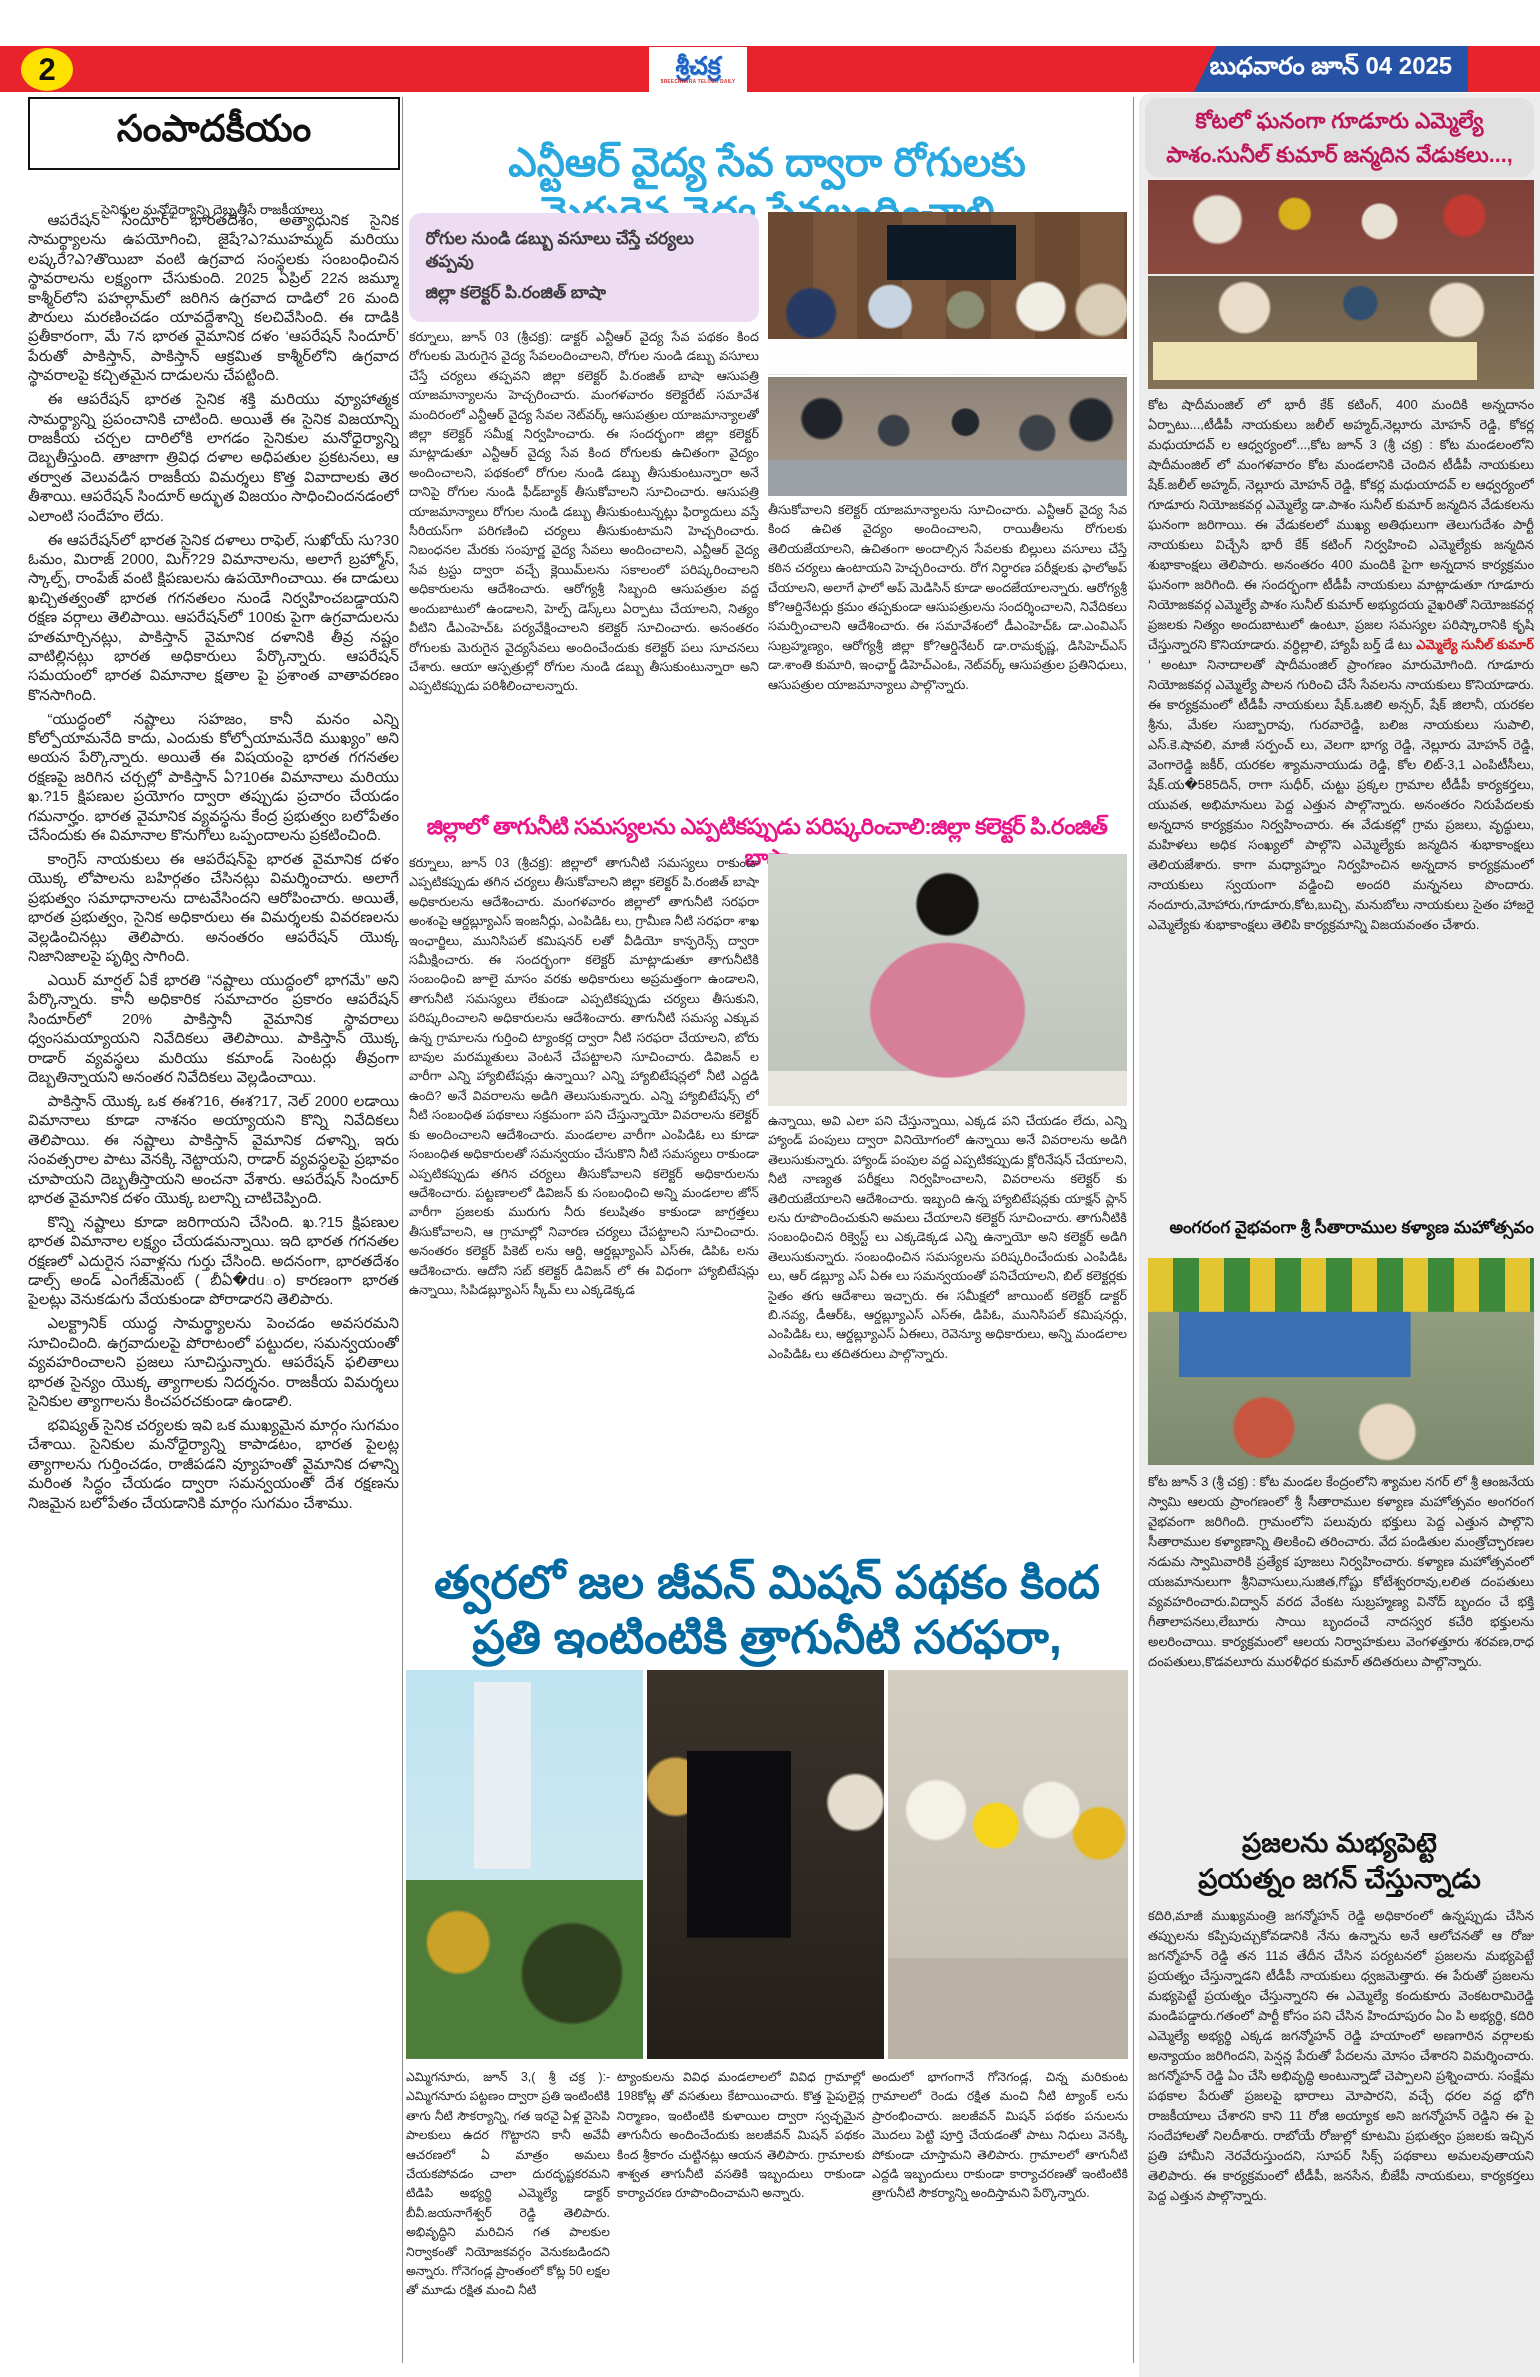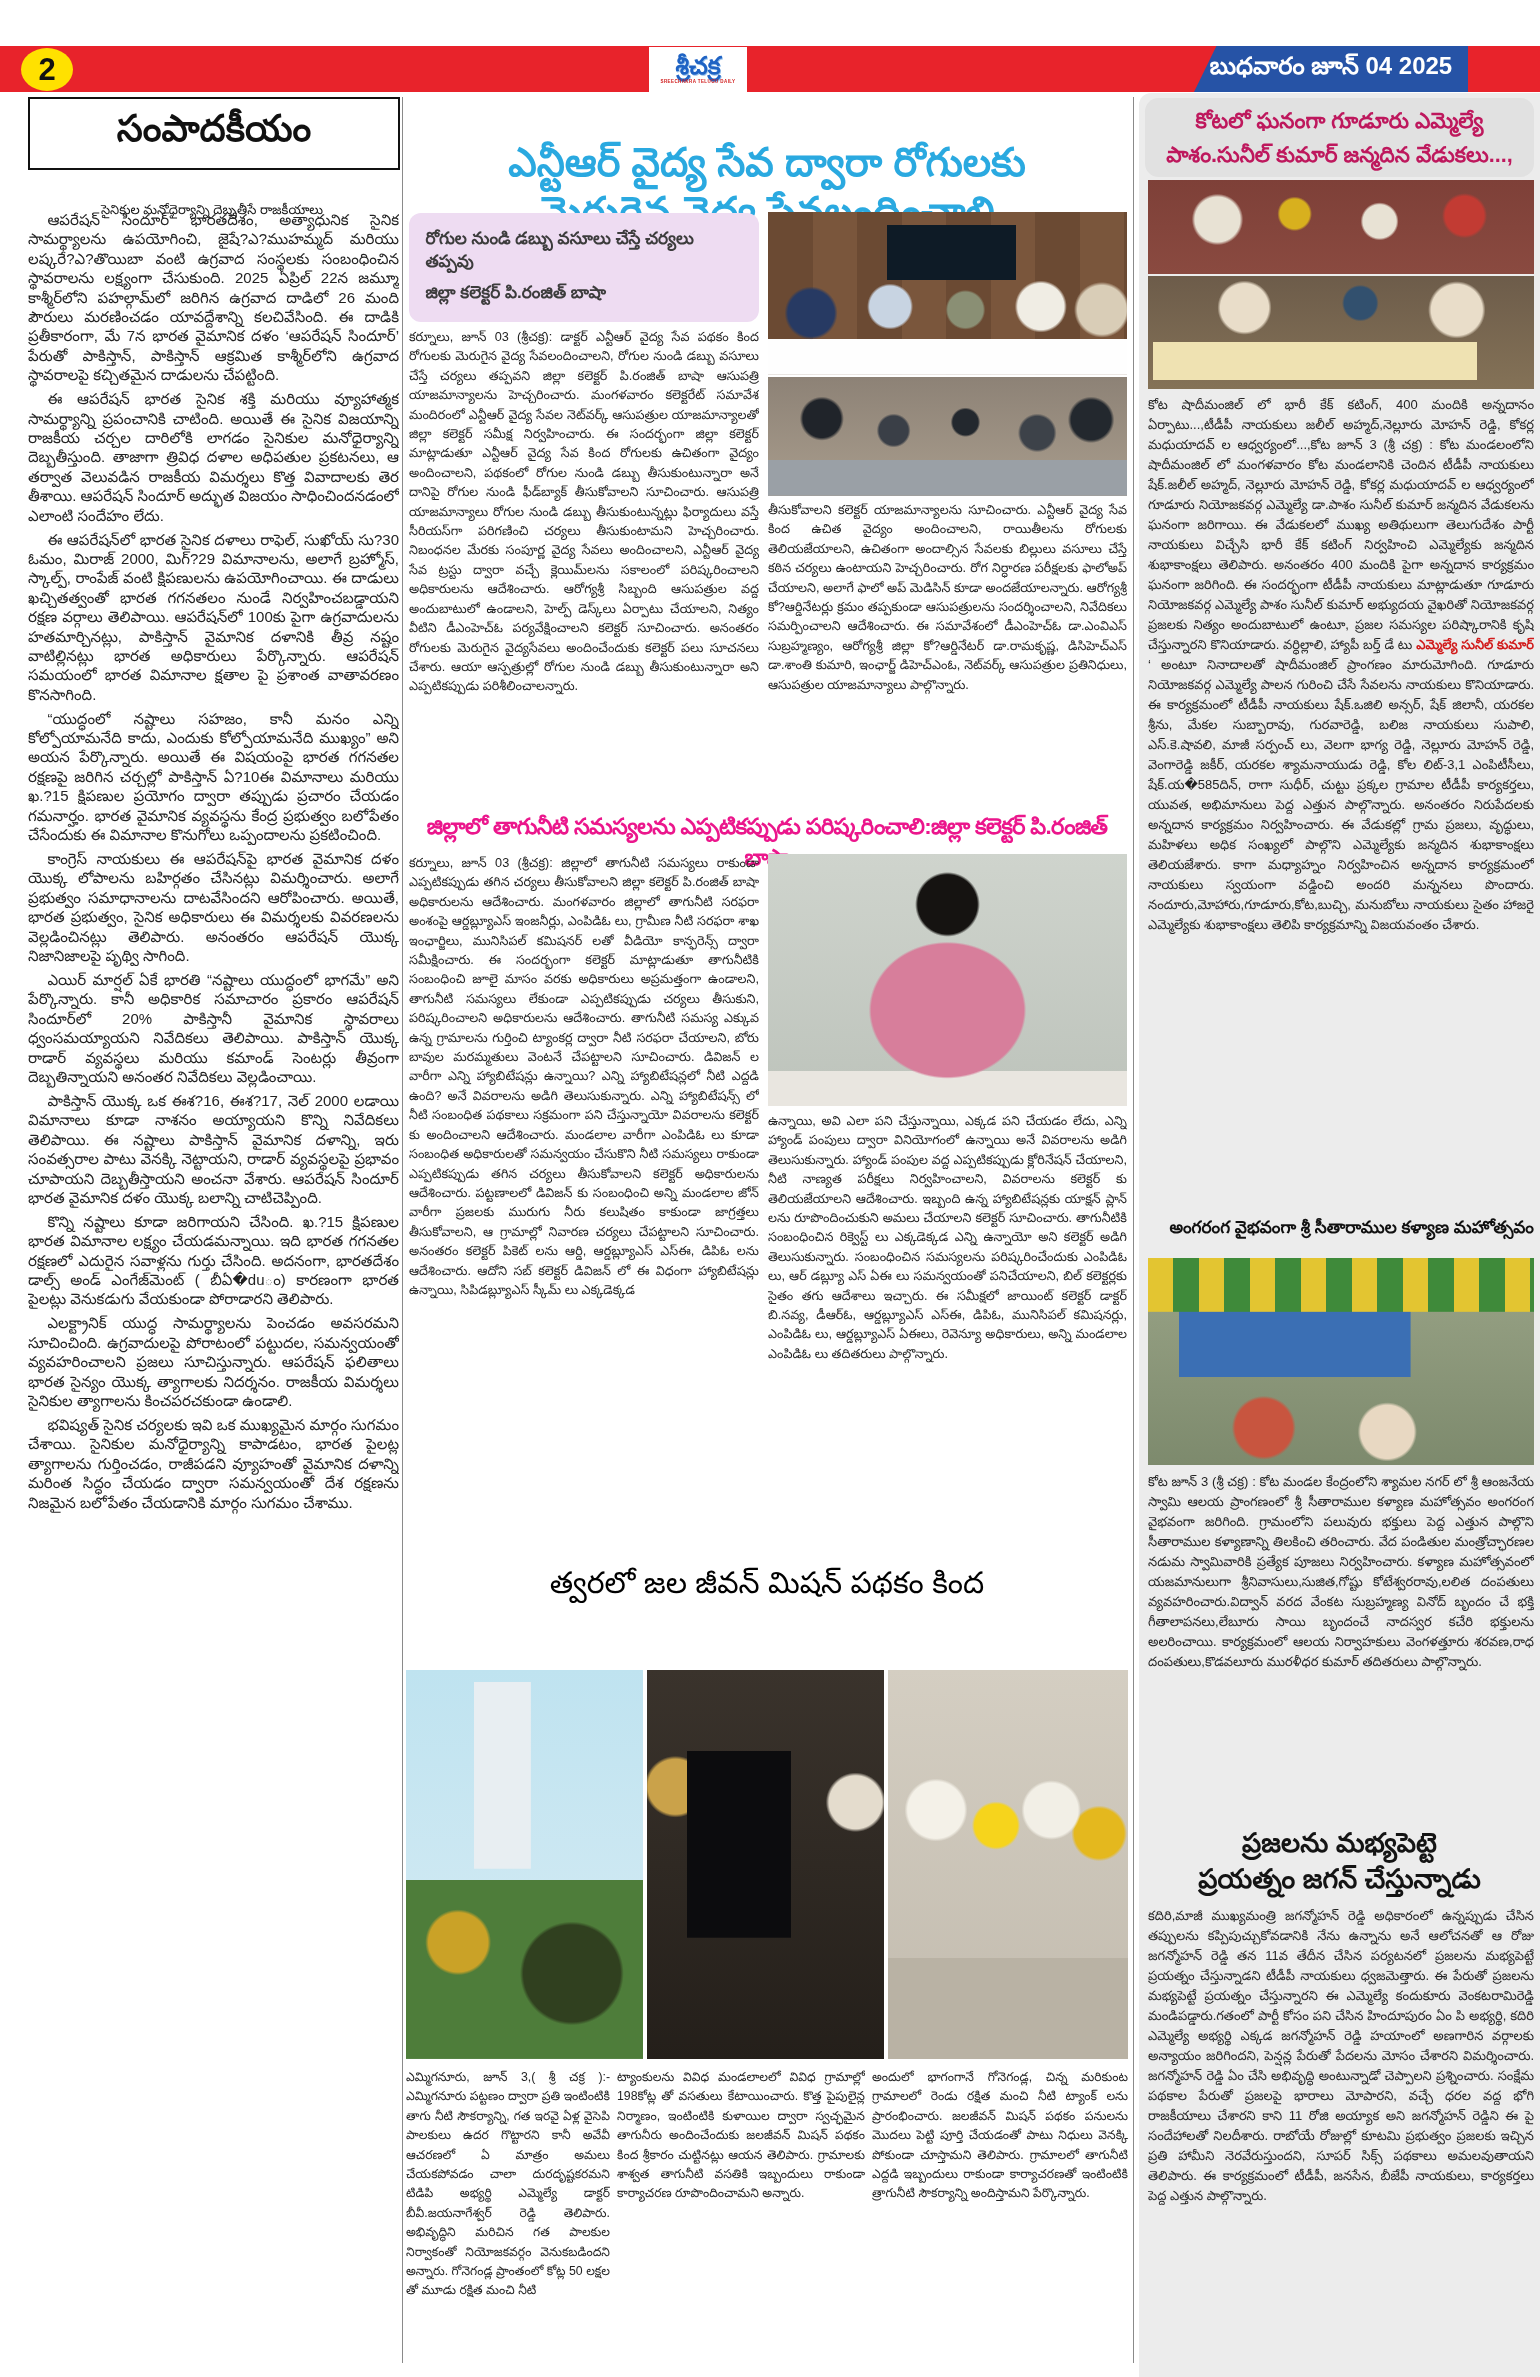--- a/index.html
+++ b/index.html
@@ -29,22 +29,22 @@
   .ed-body p{margin:0 0 4.5px 0;text-indent:19.4px;}
   
   .h-cyan{left:406px;top:94px;width:722px;text-align:center;color:#2aa9e0;font-weight:bold;
           font-size:40px;line-height:49px;margin-top:44px;}
   .kicker{left:409px;top:213px;width:350px;height:109px;background:#eedcf2;border-radius:12px;
           padding:12px 16.4px;box-sizing:border-box;display:flex;flex-direction:column;justify-content:space-around;
           font-size:17px;font-weight:bold;color:#3c3c3c;}
   .body-txt{font-size:12.7px;line-height:19.4px;text-align:justify;color:#222;overflow:hidden;}
   .h-magenta{left:406px;top:814px;width:722px;text-align:center;color:#eb168c;font-weight:bold;
              font-size:22.4px;letter-spacing:-0.7px;}
-  .h-red{left:406px;top:1555px;width:722px;text-align:center;color:#000000;font-weight:normal;
-         font-size:30px;line-height:55px;}
+  .h-red{left:406px;top:1555px;width:722px;text-align:center;color:#0369a1;font-weight:bold;
+         font-size:46px;line-height:55px;}
   
   .rightbg{left:1139px;top:93px;width:402px;height:2284px;background:#ececec;border-radius:12px 0 0 0;}
   .h-grey{left:1145px;top:98px;width:389px;height:79px;background:#e1e1e1;border-radius:13.4px;
           display:flex;flex-direction:column;align-items:center;justify-content:center;
           font-size:21.6px;font-weight:bold;color:#be185d;line-height:34px;}
   .r-body{font-size:13px;line-height:20px;text-align:justify;color:#222;overflow:hidden;}
   .h-black{left:1145px;top:1218px;width:389px;text-align:right;font-weight:bold;font-size:17px;color:#101010;}
   .h-jagan{left:1145px;top:1825px;width:389px;text-align:center;font-weight:bold;font-size:27px;
            line-height:36px;color:#141414;}
   .red-inline{color:#d11a1a;font-weight:bold;}
@@ -159,20 +159,21 @@
   <div class="abs body-txt" style="left:409px;top:328px;width:350px;height:483px;">కర్నూలు, జూన్ 03 (శ్రీచక్ర): డాక్టర్ ఎన్టీఆర్ వైద్య సేవ పథకం కింద రోగులకు మెరుగైన వైద్య సేవలందించాలని, రోగుల నుండి డబ్బు వసూలు చేస్తే చర్యలు తప్పవని జిల్లా కలెక్టర్ పి.రంజిత్ బాషా ఆసుపత్రి యాజమాన్యాలను హెచ్చరించారు. మంగళవారం కలెక్టరేట్ సమావేశ మందిరంలో ఎన్టీఆర్ వైద్య సేవల నెట్‌వర్క్ ఆసుపత్రుల యాజమాన్యాలతో జిల్లా కలెక్టర్ సమీక్ష నిర్వహించారు. ఈ సందర్భంగా జిల్లా కలెక్టర్ మాట్లాడుతూ ఎన్టీఆర్ వైద్య సేవ కింద రోగులకు ఉచితంగా వైద్యం అందించాలని, పథకంలో రోగుల నుండి డబ్బు తీసుకుంటున్నారా అనే దానిపై రోగుల నుండి ఫీడ్‌బ్యాక్ తీసుకోవాలని సూచించారు. ఆసుపత్రి యాజమాన్యాలు రోగుల నుండి డబ్బు తీసుకుంటున్నట్లు ఫిర్యాదులు వస్తే సీరియస్‌గా పరిగణించి చర్యలు తీసుకుంటామని హెచ్చరించారు. నిబంధనల మేరకు సంపూర్ణ వైద్య సేవలు అందించాలని, ఎన్టీఆర్ వైద్య సేవ ట్రస్టు ద్వారా వచ్చే క్లెయిమ్‌లను సకాలంలో పరిష్కరించాలని అధికారులను ఆదేశించారు. ఆరోగ్యశ్రీ సిబ్బంది ఆసుపత్రుల వద్ద అందుబాటులో ఉండాలని, హెల్ప్ డెస్క్‌లు ఏర్పాటు చేయాలని, నిత్యం వీటిని డీఎంహెచ్‌ఓ పర్యవేక్షించాలని కలెక్టర్ సూచించారు. అనంతరం రోగులకు మెరుగైన వైద్యసేవలు అందించేందుకు కలెక్టర్ పలు సూచనలు చేశారు. ఆయా ఆస్పత్రుల్లో రోగుల నుండి డబ్బు తీసుకుంటున్నారా అని ఎప్పటికప్పుడు పరిశీలించాలన్నారు.</div>
   <div class="abs body-txt" style="left:768px;top:501px;width:359px;height:310px;">తీసుకోవాలని కలెక్టర్ యాజమాన్యాలను సూచించారు. ఎన్టీఆర్ వైద్య సేవ కింద ఉచిత వైద్యం అందించాలని, రాయితీలను రోగులకు తెలియజేయాలని, ఉచితంగా అందాల్సిన సేవలకు బిల్లులు వసూలు చేస్తే కఠిన చర్యలు ఉంటాయని హెచ్చరించారు. రోగ నిర్ధారణ పరీక్షలకు ఫాలోఅప్ చేయాలని, అలాగే ఫాలో అప్ మెడిసిన్ కూడా అందజేయాలన్నారు. ఆరోగ్యశ్రీ కో?ఆర్డినేటర్లు క్రమం తప్పకుండా ఆసుపత్రులను సందర్శించాలని, నివేదికలు సమర్పించాలని ఆదేశించారు. ఈ సమావేశంలో డీఎంహెచ్‌ఓ డా.ఎంవిఎస్ సుబ్రహ్మణ్యం, ఆరోగ్యశ్రీ జిల్లా కో?ఆర్డినేటర్ డా.రామకృష్ణ, డిసిహెచ్‌ఎస్ డా.శాంతి కుమారి, ఇంఛార్జ్ డిహెచ్ఎంఓ, నెట్‌వర్క్ ఆసుపత్రుల ప్రతినిధులు, ఆసుపత్రుల యాజమాన్యాలు పాల్గొన్నారు.</div>
 
   <div class="abs h-magenta">జిల్లాలో తాగునీటి సమస్యలను ఎప్పటికప్పుడు పరిష్కరించాలి:జిల్లా కలెక్టర్ పి.రంజిత్ బాషా</div>
   <div class="abs photo ph-collector" style="left:768px;top:854px;width:359px;height:252px;"></div>
   <div class="abs body-txt" style="left:409px;top:854px;width:350px;height:698px;">కర్నూలు, జూన్ 03 (శ్రీచక్ర): జిల్లాలో తాగునీటి సమస్యలు రాకుండా ఎప్పటికప్పుడు తగిన చర్యలు తీసుకోవాలని జిల్లా కలెక్టర్ పి.రంజిత్ బాషా అధికారులను ఆదేశించారు. మంగళవారం జిల్లాలో తాగునీటి సరఫరా అంశంపై ఆర్డబ్ల్యూఎస్ ఇంజనీర్లు, ఎంపిడిఓ లు, గ్రామీణ నీటి సరఫరా శాఖ ఇంఛార్జిలు, మునిసిపల్ కమిషనర్ లతో వీడియో కాన్ఫరెన్స్ ద్వారా సమీక్షించారు. ఈ సందర్భంగా కలెక్టర్ మాట్లాడుతూ తాగునీటికి సంబంధించి జూలై మాసం వరకు అధికారులు అప్రమత్తంగా ఉండాలని, తాగునీటి సమస్యలు లేకుండా ఎప్పటికప్పుడు చర్యలు తీసుకుని, పరిష్కరించాలని అధికారులను ఆదేశించారు. తాగునీటి సమస్య ఎక్కువ ఉన్న గ్రామాలను గుర్తించి ట్యాంకర్ల ద్వారా నీటి సరఫరా చేయాలని, బోరు బావుల మరమ్మతులు వెంటనే చేపట్టాలని సూచించారు. డివిజన్ ల వారీగా ఎన్ని హ్యాబిటేషన్లు ఉన్నాయి? ఎన్ని హ్యాబిటేషన్లలో నీటి ఎద్దడి ఉంది? అనే వివరాలను అడిగి తెలుసుకున్నారు. ఎన్ని హ్యాబిటేషన్స్ లో నీటి సంబంధిత పథకాలు సక్రమంగా పని చేస్తున్నాయో వివరాలను కలెక్టర్ కు అందించాలని ఆదేశించారు. మండలాల వారీగా ఎంపిడిఓ లు కూడా సంబంధిత అధికారులతో సమన్వయం చేసుకొని నీటి సమస్యలు రాకుండా ఎప్పటికప్పుడు తగిన చర్యలు తీసుకోవాలని కలెక్టర్ అధికారులను ఆదేశించారు. పట్టణాలలో డివిజన్ కు సంబంధించి అన్ని మండలాల జోన్ వారీగా ప్రజలకు మురుగు నీరు కలుషితం కాకుండా జాగ్రత్తలు తీసుకోవాలని, ఆ గ్రామాల్లో నివారణ చర్యలు చేపట్టాలని సూచించారు. అనంతరం కలెక్టర్ పికెట్ లను ఆర్డి, ఆర్డబ్ల్యూఎస్ ఎస్ఈ, డిపిఓ లను ఆదేశించారు. ఆదోని సబ్ కలెక్టర్ డివిజన్ లో ఈ విధంగా హ్యాబిటేషన్లు ఉన్నాయి, సిపిడబ్ల్యూఎస్ స్కీమ్ లు ఎక్కడెక్కడ</div>
   <div class="abs body-txt" style="left:768px;top:1112px;width:359px;height:440px;">ఉన్నాయి, అవి ఎలా పని చేస్తున్నాయి, ఎక్కడ పని చేయడం లేదు, ఎన్ని హ్యాండ్ పంపులు ద్వారా వినియోగంలో ఉన్నాయి అనే వివరాలను అడిగి తెలుసుకున్నారు. హ్యాండ్ పంపుల వద్ద ఎప్పటికప్పుడు క్లోరినేషన్ చేయాలని, నీటి నాణ్యత పరీక్షలు నిర్వహించాలని, వివరాలను కలెక్టర్ కు తెలియజేయాలని ఆదేశించారు. ఇబ్బంది ఉన్న హ్యాబిటేషన్లకు యాక్షన్ ప్లాన్ లను రూపొందించుకుని అమలు చేయాలని కలెక్టర్ సూచించారు. తాగునీటికి సంబంధించిన రిక్వెస్ట్ లు ఎక్కడెక్కడ ఎన్ని ఉన్నాయో అని కలెక్టర్ అడిగి తెలుసుకున్నారు. సంబంధించిన సమస్యలను పరిష్కరించేందుకు ఎంపిడిఓ లు, ఆర్ డబ్ల్యూ ఎస్ ఏఈ లు సమన్వయంతో పనిచేయాలని, బిల్ కలెక్టర్లకు సైతం తగు ఆదేశాలు ఇచ్చారు. ఈ సమీక్షలో జాయింట్ కలెక్టర్ డాక్టర్ బి.నవ్య, డీఆర్ఓ, ఆర్డబ్ల్యూఎస్ ఎస్ఈ, డిపిఓ, మునిసిపల్ కమిషనర్లు, ఎంపిడిఓ లు, ఆర్డబ్ల్యూఎస్ ఏఈలు, రెవెన్యూ అధికారులు, అన్ని మండలాల ఎంపిడిఓ లు తదితరులు పాల్గొన్నారు.</div>
 
   <div class="abs h-red">
     <div>త్వరలో జల జీవన్ మిషన్ పథకం కింద</div>
+    <div>ప్రతి ఇంటింటికి త్రాగునీటి సరఫరా,</div>
   </div>
   <div class="abs photo ph-tank" style="left:406px;top:1670px;width:237px;height:389px;"></div>
   <div class="abs photo ph-plaque" style="left:647px;top:1670px;width:237px;height:389px;"></div>
   <div class="abs photo ph-crowd" style="left:888px;top:1670px;width:240px;height:389px;"></div>
   <div class="abs body-txt" style="left:406px;top:2068px;width:204px;height:295px;font-size:12.3px;">ఎమ్మిగనూరు, జూన్ 3,( శ్రీ చక్ర ):-ఎమ్మిగనూరు పట్టణం ద్వారా ప్రతి ఇంటింటికి తాగు నీటి సౌకర్యాన్ని, గత ఇరవై ఏళ్ల వైసెపి పాలకులు ఉదర గొట్టారని కానీ అవేవీ ఆచరణలో ఏ మాత్రం అమలు చేయకపోవడం చాలా దురదృష్టకరమని టిడిపి అభ్యర్థి ఎమ్మెల్యే డాక్టర్ బీవీ.జయనాగేశ్వర్ రెడ్డి తెలిపారు. అభివృద్ధిని మరిచిన గత పాలకుల నిర్వాకంతో నియోజకవర్గం వెనుకబడిందని అన్నారు. గోనెగండ్ల ప్రాంతంలో కోట్ల 50 లక్షల తో మూడు రక్షిత మంచి నీటి</div>
   <div class="abs body-txt" style="left:617px;top:2068px;width:248px;height:295px;font-size:12.3px;">ట్యాంకులను వివిధ మండలాలలో వివిధ గ్రామాల్లో 198కోట్ల తో వసతులు కేటాయించారు. కొత్త పైపులైన్ల నిర్మాణం, ఇంటింటికి కుళాయిల ద్వారా స్వచ్ఛమైన తాగునీరు అందించేందుకు జలజీవన్ మిషన్ పథకం కింద శ్రీకారం చుట్టినట్లు ఆయన తెలిపారు. గ్రామాలకు శాశ్వత తాగునీటి వసతికి ఇబ్బందులు రాకుండా కార్యాచరణ రూపొందించామని అన్నారు.</div>
   <div class="abs body-txt" style="left:872px;top:2068px;width:256px;height:295px;font-size:12.3px;">అందులో భాగంగానే గోనెగండ్ల, చిన్న మరికుంట గ్రామాలలో రెండు రక్షిత మంచి నీటి ట్యాంక్ లను ప్రారంభించారు. జలజీవన్ మిషన్ పథకం పనులను మొదలు పెట్టి పూర్తి చేయడంతో పాటు నిధులు వెనక్కి పోకుండా చూస్తామని తెలిపారు. గ్రామాలలో తాగునీటి ఎద్దడి ఇబ్బందులు రాకుండా కార్యాచరణతో ఇంటింటికి త్రాగునీటి సౌకర్యాన్ని అందిస్తామని పేర్కొన్నారు.</div>
 
   <div class="abs rightbg"></div>
   <div class="abs h-grey">

